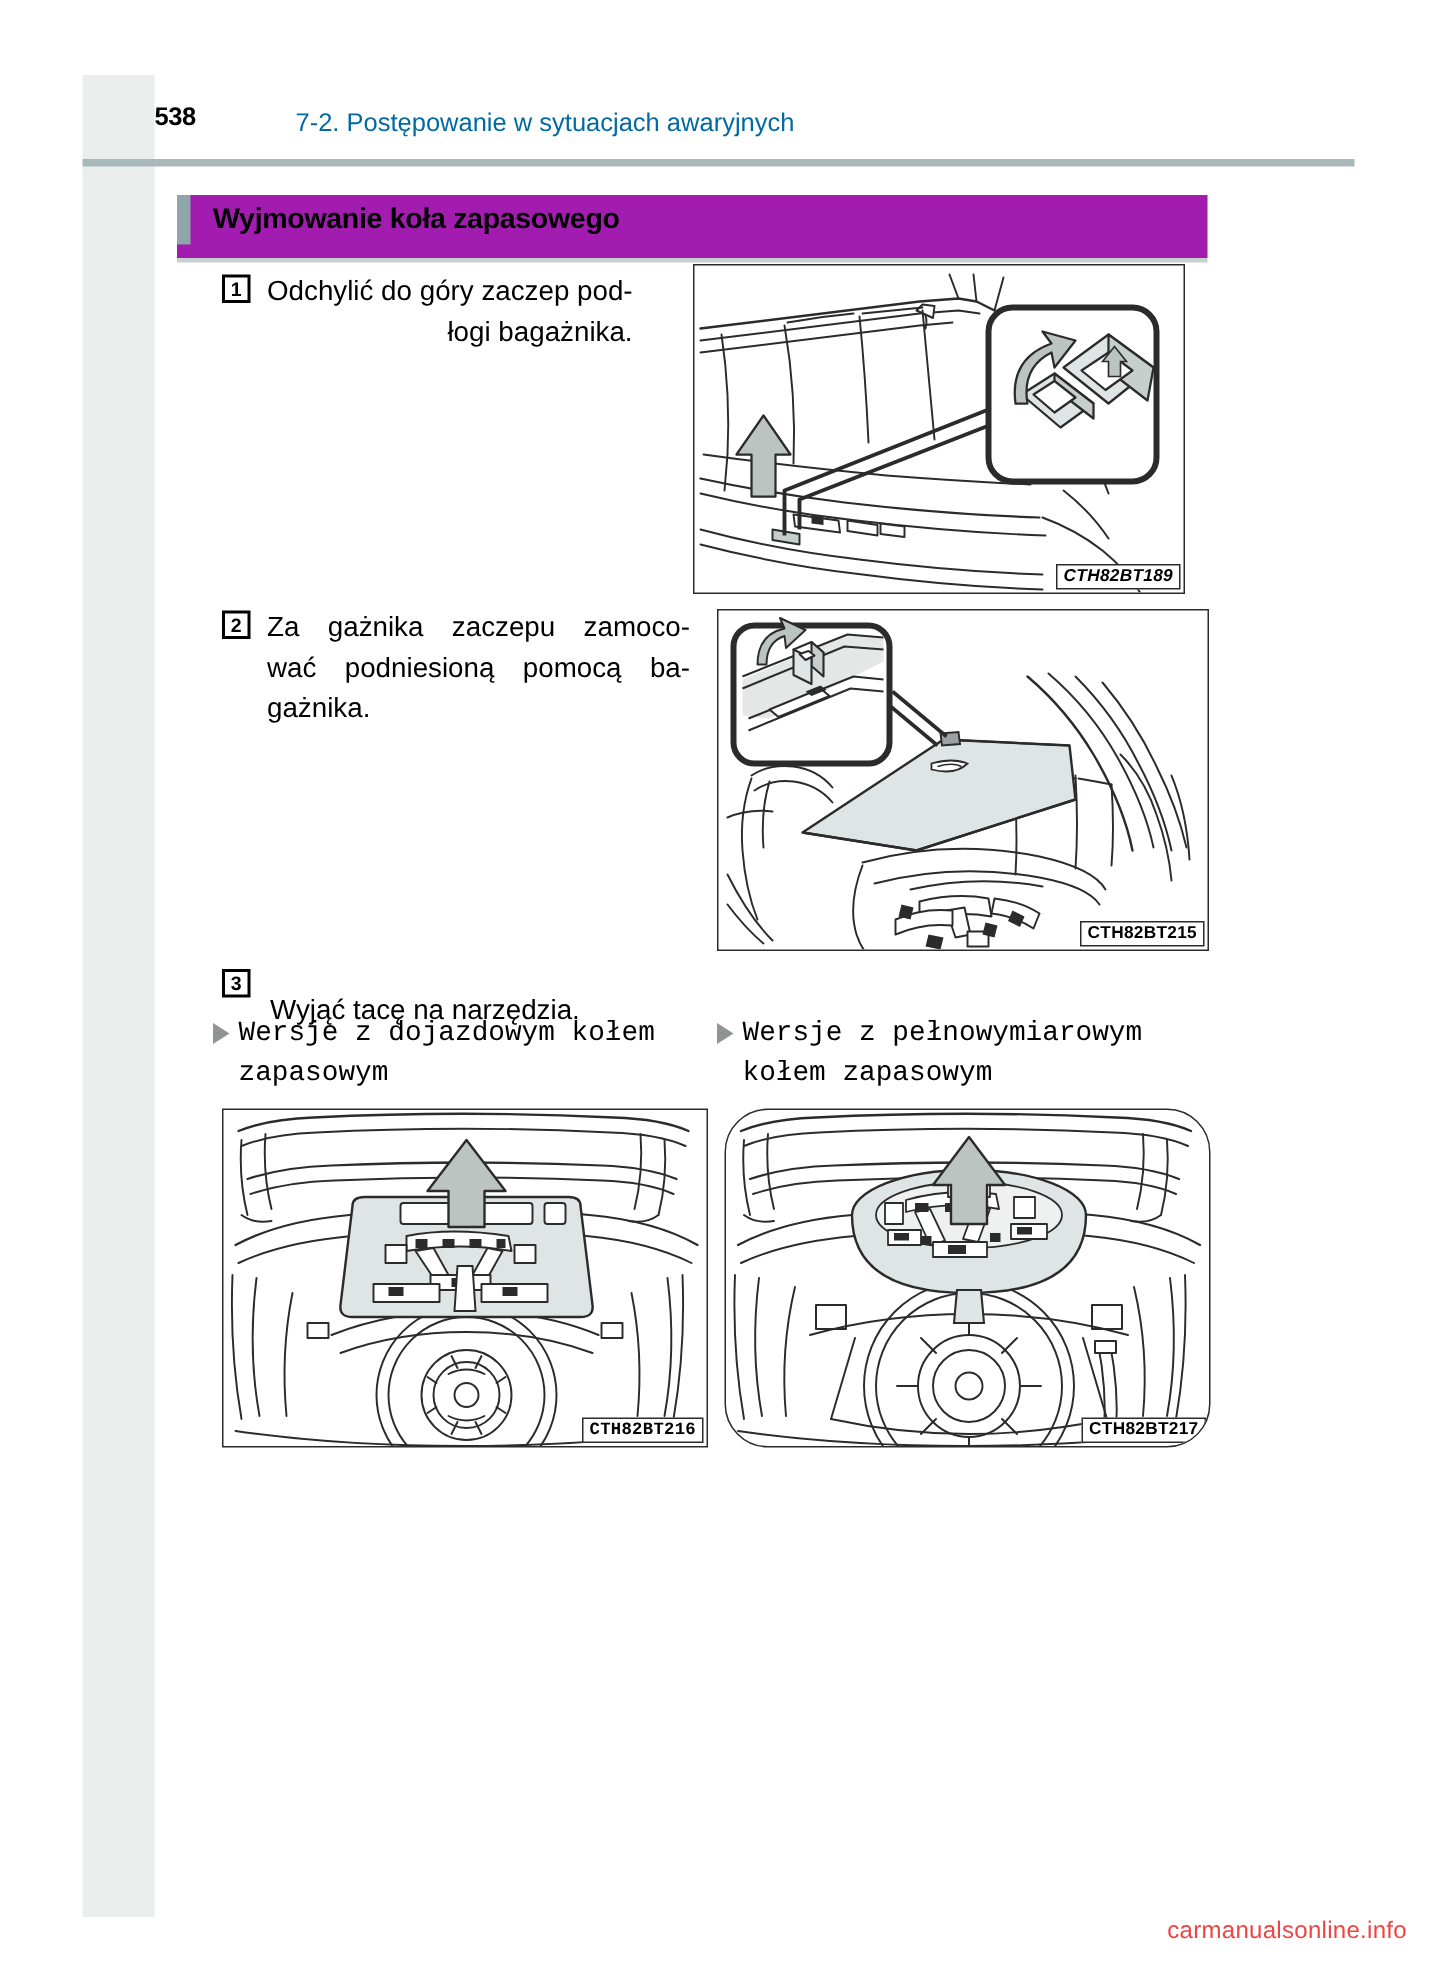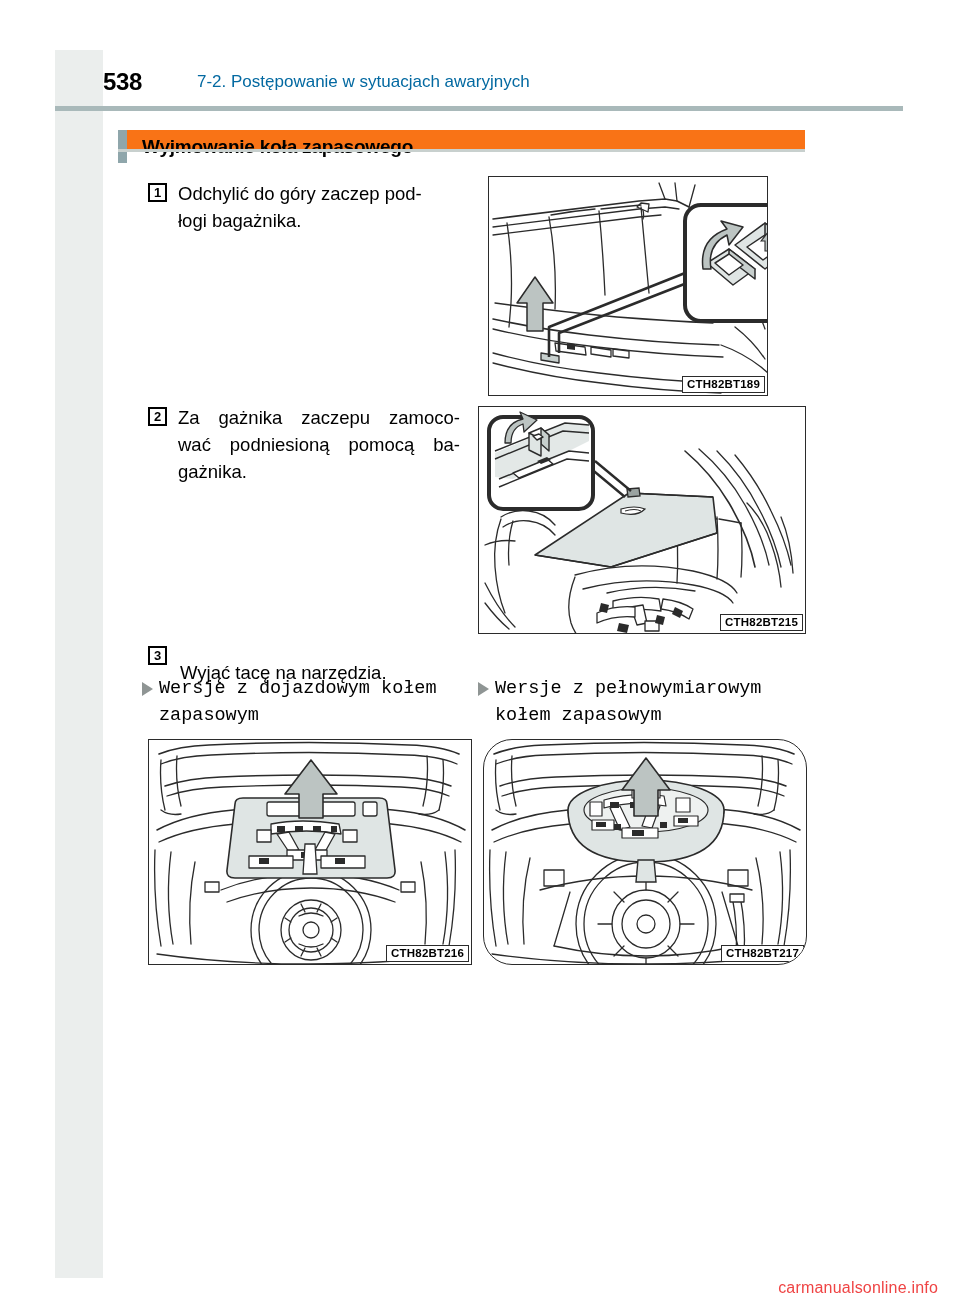--- a/index.html
+++ b/index.html
@@ -30,21 +30,21 @@
     position: absolute;
     left: 103px;
     top: 68px;
     width: 800px;
     height: 34px;
   }
   .page-number {
     position: absolute;
     left: 0px;
     top: 0px;
-    font-size: 24px;
+    font-size: 17px;
     font-weight: bold;
     color: #000;
     letter-spacing: -0.3px;
   }
   .header-title {
     position: absolute;
     left: 94px;
     top: 4px;
     font-size: 17px;
     color: #0369a1;
@@ -57,22 +57,22 @@
     height: 5px;
     background: #a9b9ba;
   }
 
   
   .section-band {
     position: absolute;
     left: 118px;
     top: 130px;
     width: 687px;
-    height: 19px;
-    background: #f97316;
+    height: 42px;
+    background: #a21caf;
   }
   .section-band::after {
     content: "";
     position: absolute;
     left: 0;
     bottom: -3px;
     width: 100%;
     height: 3px;
     background: #c8d0ce;
   }
@@ -115,21 +115,21 @@
   }
   .step-text {
     position: absolute;
     left: 30px;
     top: 0;
     font-size: 18.5px;
     line-height: 27px;
     color: #000;
     text-align: justify;
   }
-  .step-text.nojust { text-align: left; }
+  .step-text.nojust { text-align: right; }
   .step-text .ln { display: block; white-space: nowrap; }
   .step-text .just {
     display: block;
     text-align: justify;
     text-align-last: justify;
     white-space: normal;
   }
 
   
   .bullet-head {
@@ -206,21 +206,21 @@
 </div>
 
 <div class="step" style="left:148px; top:180px; width:310px;">
   <div class="step-num">1</div>
   <div class="step-text nojust">
     <span class="ln">Odchylić do góry zaczep pod-</span>
     <span class="ln">łogi bagażnika.</span>
   </div>
 </div>
 
-<div class="fig" style="left:488px; top:176px; width:280px; height:220px;">
+<div class="fig" style="left:462px; top:176px; width:328px; height:220px;font-style:italic;">
   <svg width="326" height="218" viewBox="0 0 326 218">
     <g stroke="#2b2b2b" fill="none" stroke-width="1.3" stroke-linejoin="round" stroke-linecap="round">
 
       <path d="M4 42 L150 24 L176 22 L188 24 L200 30" stroke-width="1.6"></path>
       <path d="M4 50 L150 32 L176 30 L190 32"></path>
       <path d="M4 58 L150 40 L172 38"></path>
 
       <path d="M176 22 L170 6 M188 24 L186 6 M200 30 L206 8"></path>
       <path d="M152 28 q4 8 2 14"></path>
 
@@ -387,21 +387,21 @@
 </div>
 
 <div class="bullet-head" style="left:478px; top:675px; width:330px;">
   <div class="tri"></div>
   <div class="bullet-text">
     <span class="ln">Wersje z pełnowymiarowym</span>
     <span class="ln">kołem zapasowym</span>
   </div>
 </div>
 
-<div class="fig" style="left:148px; top:739px; width:324px; height:226px;">
+<div class="fig" style="left:148px; top:739px; width:324px; height:226px;font-family:Liberation Mono, monospace;">
   <svg width="322" height="224" viewBox="0 0 322 224">
     <g stroke="#2b2b2b" fill="none" stroke-width="1.3" stroke-linejoin="round" stroke-linecap="round">
 
       <path d="M10 14 q20 -8 50 -9 q100 -5 200 0 q32 1 50 9" stroke-width="1.6"></path>
       <path d="M12 24 q20 -8 50 -9 q98 -5 196 0 q32 1 50 9"></path>
       <path d="M16 46 q24 -8 56 -9 q92 -4 180 0 q30 1 50 9" stroke-width="1.5"></path>
       <path d="M18 56 q24 -8 56 -9 q90 -4 178 0 q30 1 48 9"></path>
 
       <path d="M12 20 q-2 26 4 50 M28 16 q-2 26 4 50"></path>
       <path d="M294 20 q2 26 -4 50 M278 16 q2 26 -4 50"></path>

